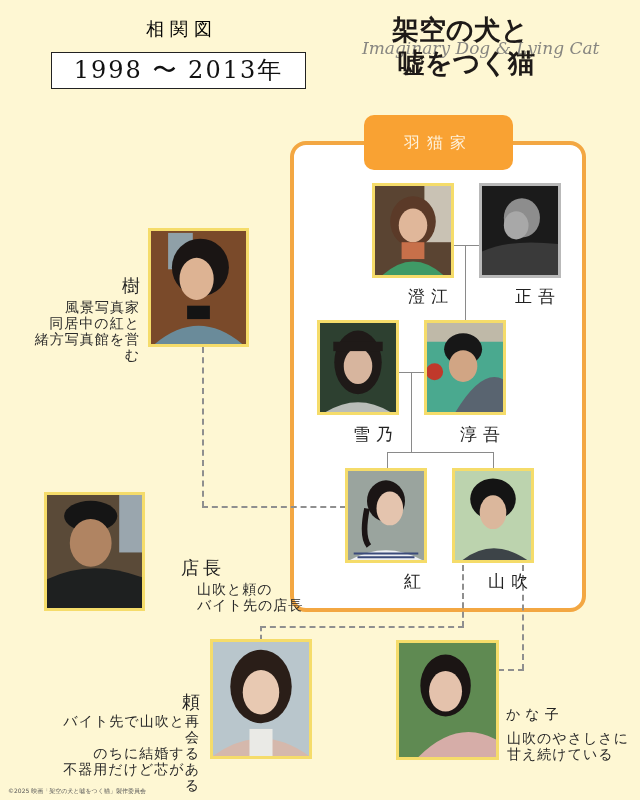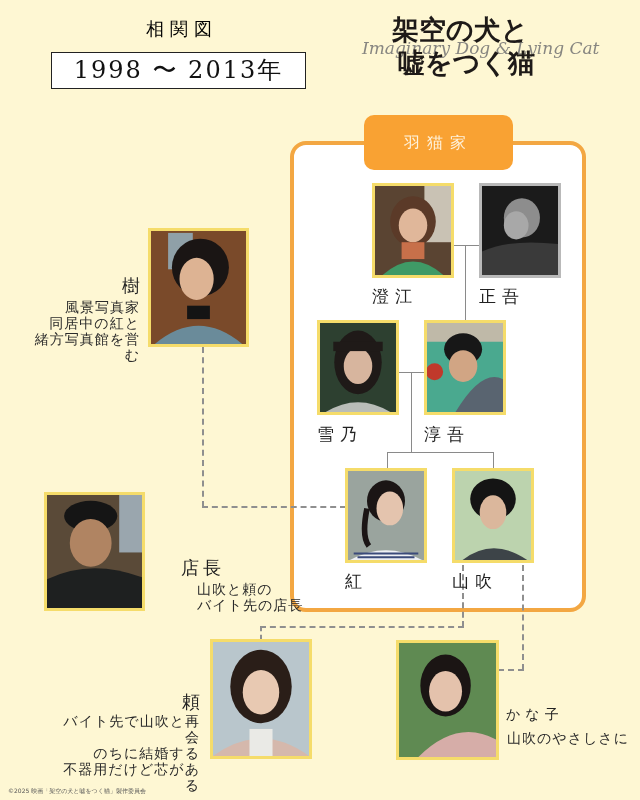--- a/index.html
+++ b/index.html
@@ -52,21 +52,21 @@
   }
 
   
   .photo {
     border: 3px solid #f5dc6a; overflow: hidden;
   }
   .photo.gray { border-color: #b9b9b9; }
   .photo svg { display: block; width: 100%; height: 100%; }
 
   .name {
-    font-size: 17px; letter-spacing: 6px; text-align: left; color: #222;
+    font-size: 17px; letter-spacing: 6px; text-align: right; color: #222;
   }
   .desc {
     font-family: Liberation Serif, serif;
     font-size: 14px; line-height: 16px; color: #2a2a2a; letter-spacing: 1px;
   }
 
   
   .line { background: #8a8a8a; }
   .dash-h { height: 0; border-top: 2px dashed #8f8f8f; }
   .dash-v { width: 0; border-left: 2px dashed #8f8f8f; }
@@ -225,15 +225,16 @@
   <svg viewBox="0 0 100 118" preserveAspectRatio="none">
       <rect width="100" height="118" fill="#5f8a52"></rect>
       <ellipse cx="48" cy="44" rx="26" ry="32" fill="#1b1514"></ellipse>
       <ellipse cx="48" cy="50" rx="17" ry="21" fill="#e4c2ac"></ellipse>
       <path d="M20 118 Q60 78 100 100 L100 118Z" fill="#d6ada8"></path>
     </svg>
 </div>
 <div class="abs name" style="left:506px;top:706px;width:80px;text-align:left;letter-spacing:5px;font-size:14px;">かな子</div>
 <div class="abs desc" style="left:507px;top:731px;width:130px;text-align:left;">
   <div>山吹のやさしさに</div>
+  <div>甘え続けている</div>
 </div>
 
 <div class="abs copyright">©2025 映画「架空の犬と嘘をつく猫」製作委員会</div>
 
 </body></html>

